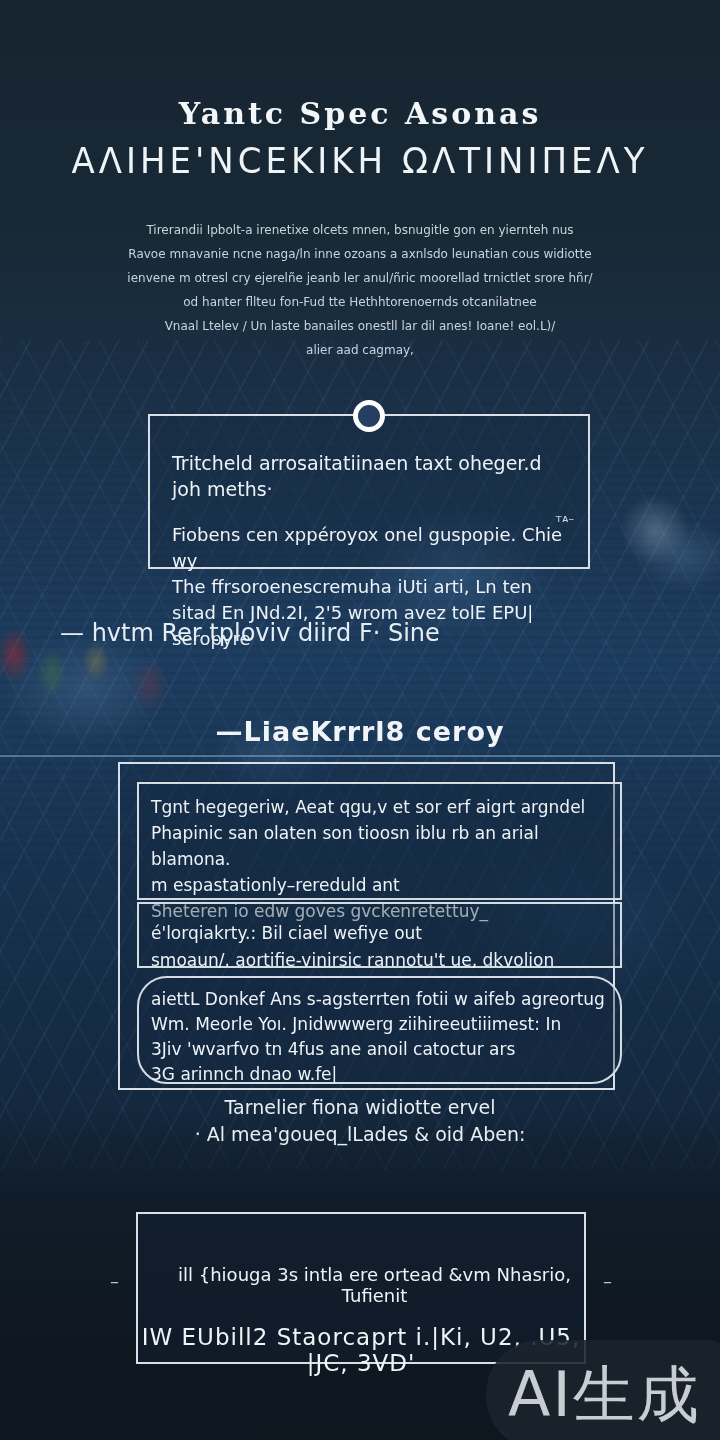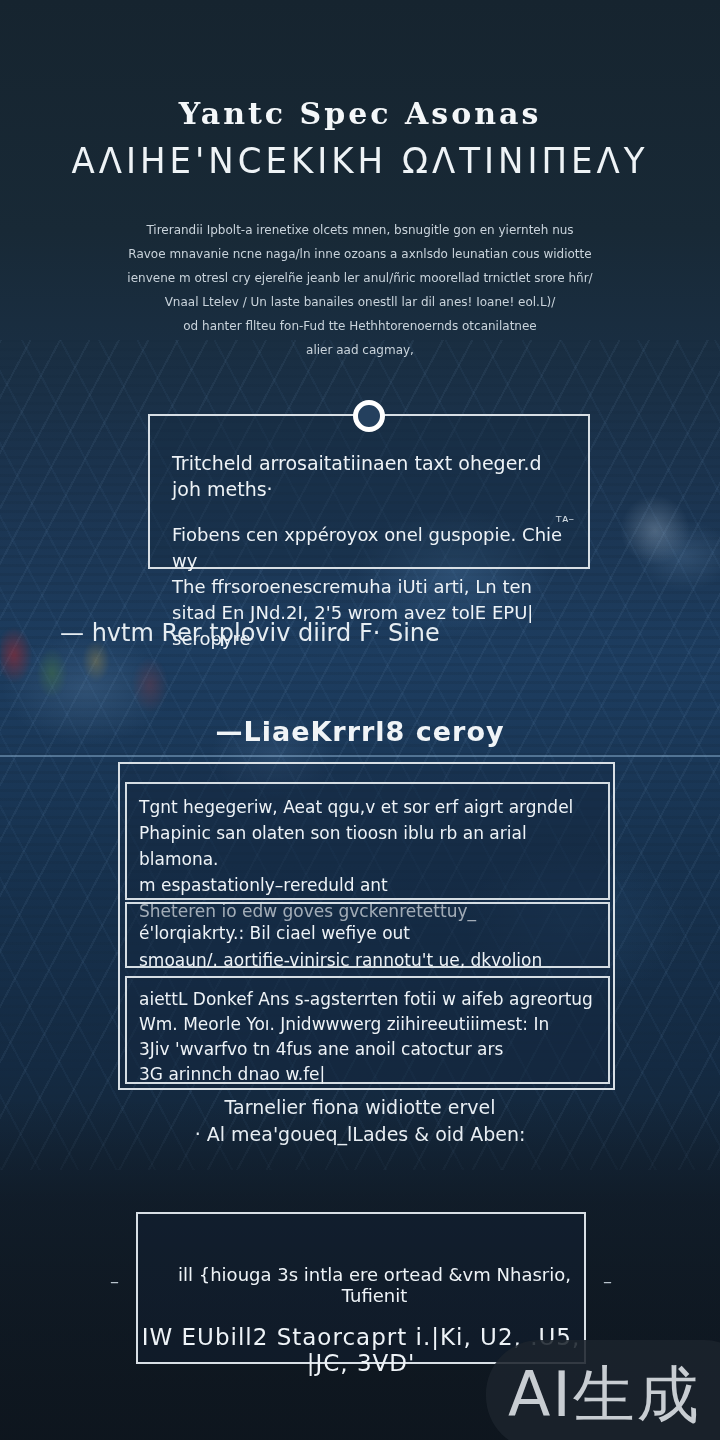--- a/index.html
+++ b/index.html
@@ -52,25 +52,25 @@
   .box1-body{padding:34px 22px 0;font-size:18px;line-height:26px;color:#eef3f7;}
   .box1-line1{font-size:19px;margin-bottom:20px;}
   .box1-note{position:absolute;right:14px;top:96px;font-size:11px;color:#cdd7df;}
 
   .midnote{position:absolute;left:60px;top:620px;width:600px;text-align:left;
     font-size:24px;line-height:26px;color:#e6edf2;}
   .heading{position:absolute;left:0;top:716px;width:720px;text-align:center;
     font-size:27px;font-weight:bold;letter-spacing:1px;color:#f0f4f7;}
 
   .outer-box{left:118px;top:762px;width:497px;height:328px;background:rgba(18,36,58,.25);}
-  .inner{position:absolute;left:5px;width:485px;border:2px solid #d5dde3;box-sizing:border-box;
+  .inner{position:absolute;left:17px;width:485px;border:2px solid #d5dde3;box-sizing:border-box;
     background:rgba(20,40,62,.35);color:#eef3f7;}
   .inner-a{top:18px;height:118px;padding:10px 12px;font-size:17px;line-height:26px;}
   .inner-b{top:138px;height:66px;padding:16px 12px;font-size:17px;line-height:27px;}
-  .inner-c{top:212px;height:108px;padding:9px 12px;font-size:17px;line-height:25px;}
+  .inner-c{top:212px;height:108px;padding:9px 12px;font-size:17px;line-height:25px;border-radius:30px;}
 
   .midnote2{position:absolute;left:60px;top:1094px;width:600px;text-align:center;
     font-size:19px;line-height:27px;color:#e8eef3;}
 
   .bottom-box{left:136px;top:1212px;width:450px;height:152px;background:rgba(20,38,58,.30);text-align:center;}
   .bottom-line1{margin-top:50px;font-size:18px;color:#eef3f7;margin-left:27px;}
   .bottom-line2{margin-top:18px;font-size:23px;letter-spacing:1px;color:#eef3f7;}
   .bottom-dash-l{position:absolute;left:-28px;top:56px;font-size:18px;color:#b9c4cd;}
   .bottom-dash-r{position:absolute;right:-28px;top:56px;font-size:18px;color:#b9c4cd;}
 
@@ -90,22 +90,22 @@
   <div class="bg-line"></div>
   <div class="bg-dark-bottom"></div>
 
   <div class="title1">Yantc Spec Asonas</div>
   <div class="title2">ΑΛΙΗΕ'ΝϹΕΚΙΚΗ  ΩΛΤΙΝΙΠΕΛΥ</div>
 
   <div class="intro">
     <div>Tirerandii Ipbolt-a irenetixe olcets mnen, bsnugitle gon en yiernteh nus</div>
     <div>Ravoe mnavanie ncne naga/ln inne ozoans a axnlsdo leunatian cous widiotte</div>
     <div>ienvene m otresl cry ejerelñe jeanb ler anul/ñric moorellad trnictlet srore hñr/</div>
+    <div>od hanter fllteu fon-Fud tte Hethhtorenoernds otcanilatnee</div>
     <div>Vnaal Ltelev / Un laste banailes onestll lar dil anes! Ioane! eol.L)/</div>
-    <div>od hanter fllteu fon-Fud tte Hethhtorenoernds otcanilatnee</div>
     <div>alier aad cagmay,</div>
   </div>
 
   <div class="card box1">
     <div class="box1-circle"></div>
     <div class="box1-body">
       <div class="box1-line1">Tritcheld arrosaitatiinaen taxt oheger.d joh meths·</div>
       <div>Fiobens cen xppéroyox onel guspopie. Chie wy</div>
       <div>The ffrsoroenescremuha iUti arti, Ln ten</div>
       <div>sitad En JNd.2I, 2'5 wrom avez tolE EPU|  seropyre</div>

